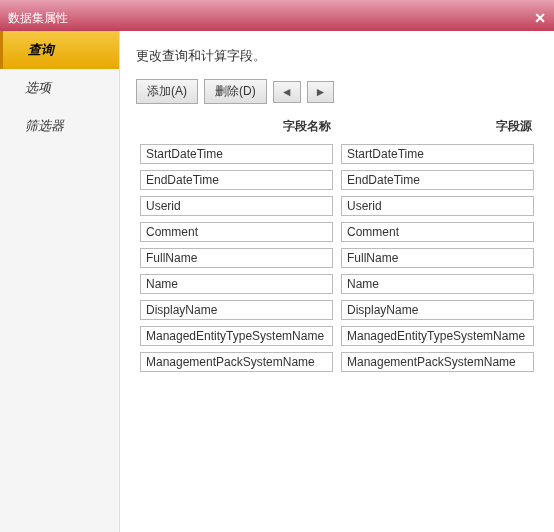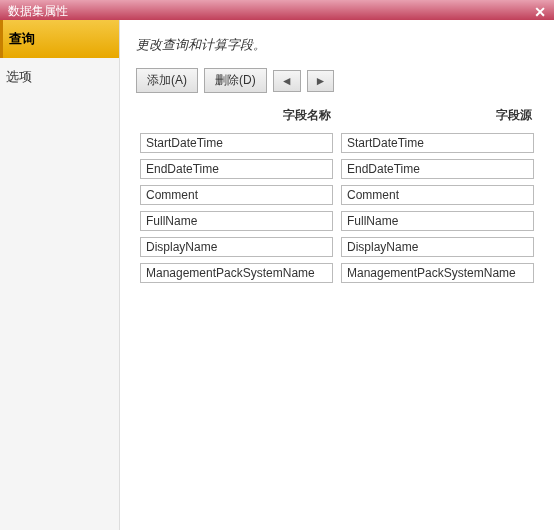--- a/index.html
+++ b/index.html
@@ -1,23 +1,23 @@
 <!DOCTYPE html>
 <html><head>
   <meta charset="utf-8">
   <style>
     * { box-sizing: border-box; margin: 0; padding: 0; }
     body { font-family: "Microsoft YaHei", "SimHei", sans-serif; font-size: 13px; background: #fff; width: 554px; height: 532px; overflow: hidden; }
 
     .title-bar {
       background: linear-gradient(to bottom, #e8a0b0, #c0405a);
-      height: 20px;
-      display: flex;
-      align-items: flex-end;
-      padding: 0 8px;
+      height: 31px;
+      display: flex;
+      align-items: flex-start;
+      padding: 10px 8px;
       color: white;
       font-size: 12px;
     }
     .title-bar-close {
       margin-left: auto;
       cursor: pointer;
       color: white;
       font-size: 14px;
       font-weight: bold;
     }
@@ -30,24 +30,25 @@
     
     .sidebar {
       width: 120px;
       background: #f5f5f5;
       border-right: 1px solid #ddd;
       display: flex;
       flex-direction: column;
     }
 
     .sidebar-item {
-      padding: 10px 6px;
+      padding: 10px 25px;
       cursor: pointer;
       font-size: 13px;
       color: #333;
+      font-style: italic;
     }
 
     .sidebar-item.active {
       background: linear-gradient(to bottom, #f5c842, #e8a800);
       color: #000;
       font-weight: bold;
       border-left: 3px solid #c88000;
     }
 
     
@@ -55,21 +56,20 @@
       flex: 1;
       padding: 16px;
       overflow-y: auto;
       background: #fff;
     }
 
     .description {
       font-size: 13px;
       color: #333;
       margin-bottom: 14px;
-      font-style: italic;
     }
 
     .toolbar {
       display: flex;
       gap: 6px;
       margin-bottom: 12px;
       align-items: center;
     }
 
     .btn {
@@ -133,20 +133,23 @@
 </div>
 
 <div class="main-container">
 
   <div class="sidebar">
     <div class="sidebar-item active">
       <span>查询</span>
     </div>
     <div class="sidebar-item">
       <span>选项</span>
+    </div>
+    <div class="sidebar-item">
+      <span>筛选器</span>
     </div>
   </div>
 
   <div class="content">
     <p class="description">更改查询和计算字段。</p>
 
     <div class="toolbar">
       <button class="btn">添加(A)</button>
       <button class="btn">删除(D)</button>
       <button class="btn-icon">◄</button>
@@ -163,30 +166,42 @@
       <tbody id="table-body">
       <tr class="field-row">
             <td><input type="text" class="field-input" value="StartDateTime" style=""></td>
             <td><input type="text" class="field-input" value="StartDateTime" style=""></td>
           </tr>
           <tr class="field-row">
             <td><input type="text" class="field-input" value="EndDateTime" style=""></td>
             <td><input type="text" class="field-input" value="EndDateTime" style=""></td>
           </tr>
           <tr class="field-row">
+            <td><input type="text" class="field-input" value="Userid" style=""></td>
+            <td><input type="text" class="field-input" value="Userid" style=""></td>
+          </tr>
+          <tr class="field-row">
             <td><input type="text" class="field-input" value="Comment" style=""></td>
             <td><input type="text" class="field-input" value="Comment" style=""></td>
           </tr>
           <tr class="field-row">
             <td><input type="text" class="field-input" value="FullName" style=""></td>
             <td><input type="text" class="field-input" value="FullName" style=""></td>
           </tr>
           <tr class="field-row">
+            <td><input type="text" class="field-input" value="Name" style=""></td>
+            <td><input type="text" class="field-input" value="Name" style=""></td>
+          </tr>
+          <tr class="field-row">
             <td><input type="text" class="field-input" value="DisplayName" style=""></td>
             <td><input type="text" class="field-input" value="DisplayName" style=""></td>
+          </tr>
+          <tr class="field-row">
+            <td><input type="text" class="field-input" value="ManagedEntityTypeSystemName" style=""></td>
+            <td><input type="text" class="field-input" value="ManagedEntityTypeSystemName" style=""></td>
           </tr>
           <tr class="field-row">
             <td><input type="text" class="field-input" value="ManagementPackSystemName" style=""></td>
             <td><input type="text" class="field-input" value="ManagementPackSystemName" style=""></td>
           </tr>
         </tbody>
     </table>
   </div>
 </div>
 

